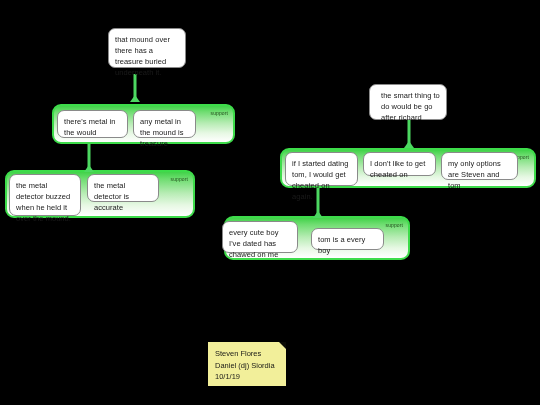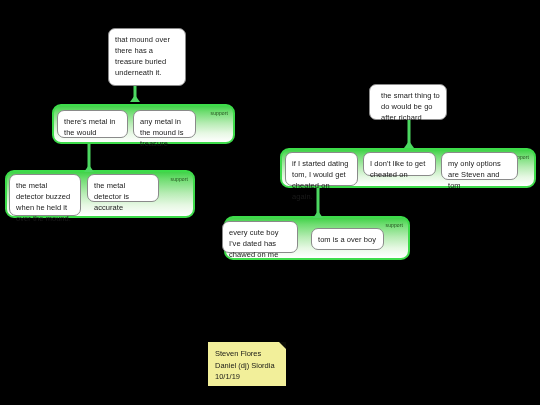--- a/index.html
+++ b/index.html
@@ -96,21 +96,21 @@
     border-left: 7px solid transparent;
     border-top: 7px solid #0b0b06;
   }
   .sticky .line { white-space: nowrap; }
 </style>
 </head>
 <body>
 
 <div id="canvas">
 
-  <div class="claim" style="left:108px; top:28px; width:78px; height:58px;">that mound over there has a treasure buried underneath it.</div>
+  <div class="claim" style="left:108px; top:28px; width:78px; height:40px;">that mound over there has a treasure buried underneath it.</div>
 
   <div class="conn" style="left:124px; top:74px; width:22px; height:28px;">
     <div class="stem" style="top:0; height:28px;"></div>
     <div class="head-sm" style="top:21px;"></div>
   </div>
 
   <div class="group" style="left:52px; top:104px; width:183px; height:40px;">
     <span class="group-label">support</span>
   </div>
   <div class="claim" style="left:57px; top:110px; width:71px; height:28px;">there's metal in the would</div>
@@ -143,21 +143,21 @@
 
   <div class="conn" style="left:307px; top:188px; width:22px; height:30px;">
     <div class="stem" style="top:0; height:30px;"></div>
     <div class="head-sm" style="top:23px;"></div>
   </div>
 
   <div class="group" style="left:224px; top:216px; width:186px; height:44px;">
     <span class="group-label">support</span>
   </div>
   <div class="claim" style="left:222px; top:221px; width:76px; height:32px;">every cute boy I've dated has chawed on me</div>
-  <div class="claim" style="left:311px; top:228px; width:73px; height:22px;">tom is a over boy</div>
+  <div class="claim" style="left:311px; top:228px; width:73px; height:22px;">tom is a every boy</div>
 
   <div class="sticky" style="left:208px; top:334px; width:78px; height:44px;margin-top:8px;">
     <div class="fold"></div>
     <div class="line">Steven Flores</div>
     <div class="line">Daniel (dj) Siordia</div>
     <div class="line">10/1/19</div>
   </div>
 
 </div>
 

